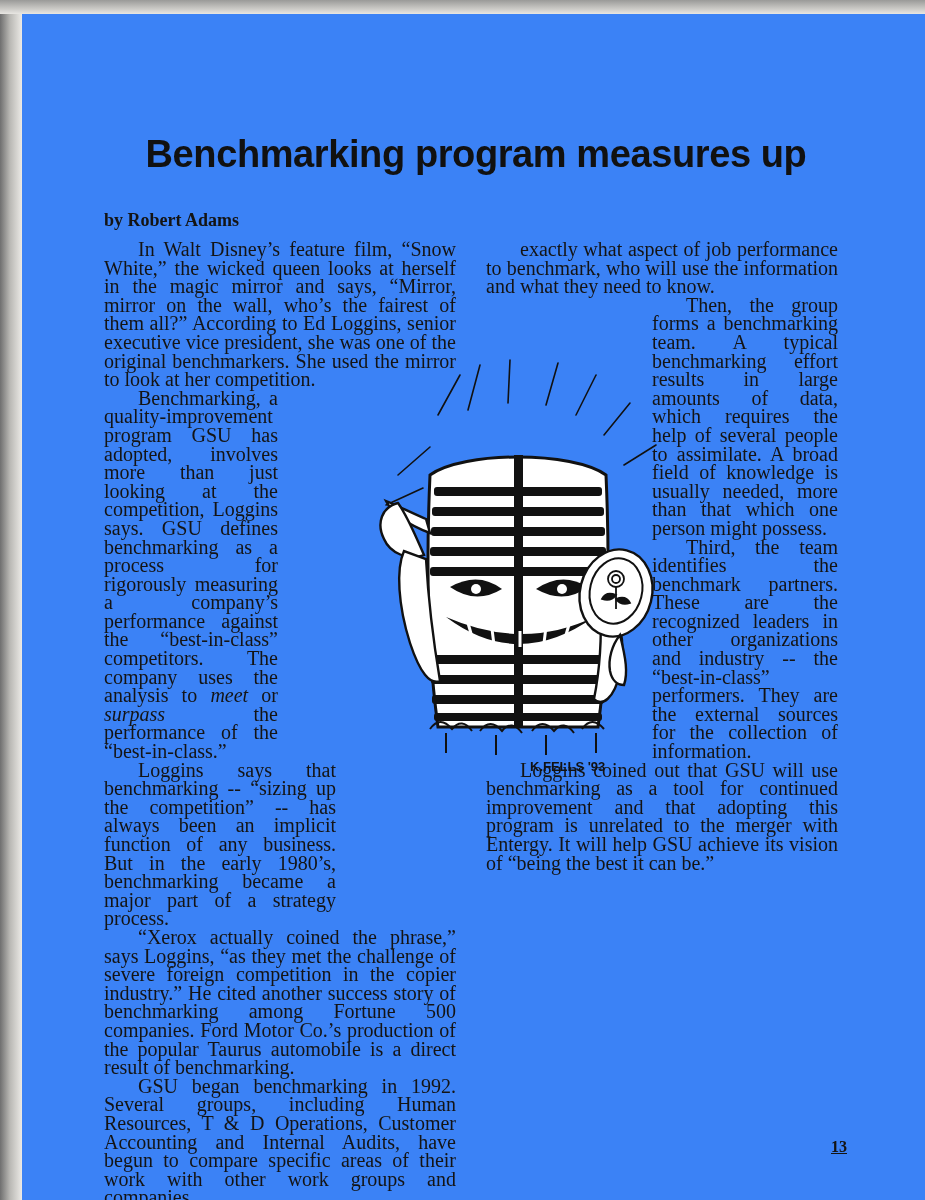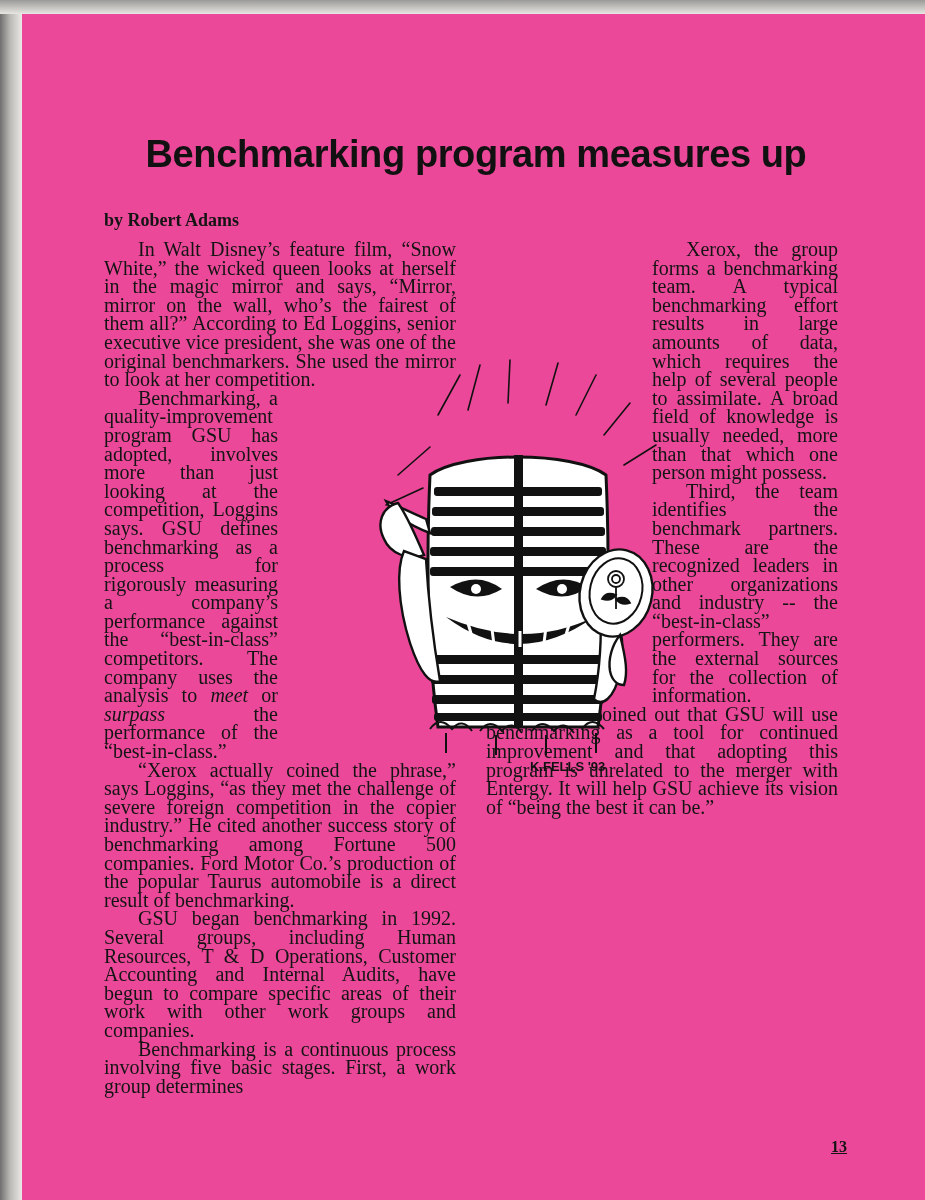--- a/index.html
+++ b/index.html
@@ -4,21 +4,21 @@
 <style>
   html, body {
     margin: 0;
     padding: 0;
     background: #8d8d8d;
   }
   .page {
     position: relative;
     width: 925px;
     height: 1200px;
-    background: #ec4899;
+    background: #3b82f6;
     overflow: hidden;
     font-family: "Liberation Serif", serif;
     color: #141414;
     box-sizing: border-box;
   }
   
   .page::before {
     content: "";
     position: absolute;
     left: 0; top: 0; bottom: 0;
@@ -207,28 +207,32 @@
     <text x="162" y="416" font-family="Liberation Sans, sans-serif" font-size="13" font-weight="bold" fill="#111">K.FELLS '93</text>
   </svg>
 
   <div class="cols">
 
     <div class="col left">
       <p>In Walt Disney’s feature film, “Snow White,” the wicked queen looks at herself in the magic mirror and says, “Mirror, mirror on the wall, who’s the fairest of them all?”  According to Ed Loggins, senior executive vice president, she was one of the original benchmarkers.  She used the mirror to look at her competition.</p>
       <div class="narrow-block">
         <p><span>Benchmarking, a quality-improvement program GSU has adopted, involves more than just looking at the competition, Loggins says.  GSU defines benchmarking as a process for rigorously measuring a company’s performance against the “best-in-class” competitors.  The company uses the analysis to </span><em>meet</em><span> or </span><em>surpass</em><span> the performance of the “best-in-class.”</span></p>
       </div>
+      <div style="width:232px;">
+        <p>Loggins says that benchmarking -- “sizing up the competition” -- has always been an implicit function of any business.  But in the early 1980’s, benchmarking became a major part of a strategy process.</p>
+      </div>
       <p>“Xerox actually coined the phrase,” says Loggins, “as they met the challenge of severe foreign competition in the copier industry.”  He cited another success story of benchmarking among Fortune 500 companies.  Ford Motor Co.’s production of the popular Taurus automobile is a direct result of benchmarking.</p>
       <p>GSU began benchmarking in 1992.  Several groups, including Human Resources, T &amp; D Operations, Customer Accounting and Internal Audits, have begun to compare specific areas of their work with other work groups and companies.</p>
       <p>Benchmarking is a continuous process involving five basic stages.  First, a work group determines</p>
     </div>
 
     <div class="col right">
+      <p>exactly what aspect of job performance to benchmark, who will use the information and what they need to know.</p>
       <div class="narrow-block-right">
-        <p>Xerox, the group forms a benchmarking team.  A typical benchmarking effort results in large amounts of data, which requires the help of several people to assimilate.  A broad field of knowledge is usually needed, more than that which one person might possess.</p>
+        <p>Then, the group forms a benchmarking team.  A typical benchmarking effort results in large amounts of data, which requires the help of several people to assimilate.  A broad field of knowledge is usually needed, more than that which one person might possess.</p>
         <p>Third, the team identifies the benchmark partners.  These are the recognized leaders in other organizations and industry -- the “best-in-class” performers. They are the external sources for the collection of information.</p>
       </div>
       <p>Loggins coined out that GSU will use benchmarking as a tool for continued improvement and that adopting this program is unrelated to the merger with Entergy.  It will help GSU achieve its vision of “being the best it can be.”</p>
     </div>
 
   </div>
 
   <div class="pagenum">13</div>
 </div>
 

